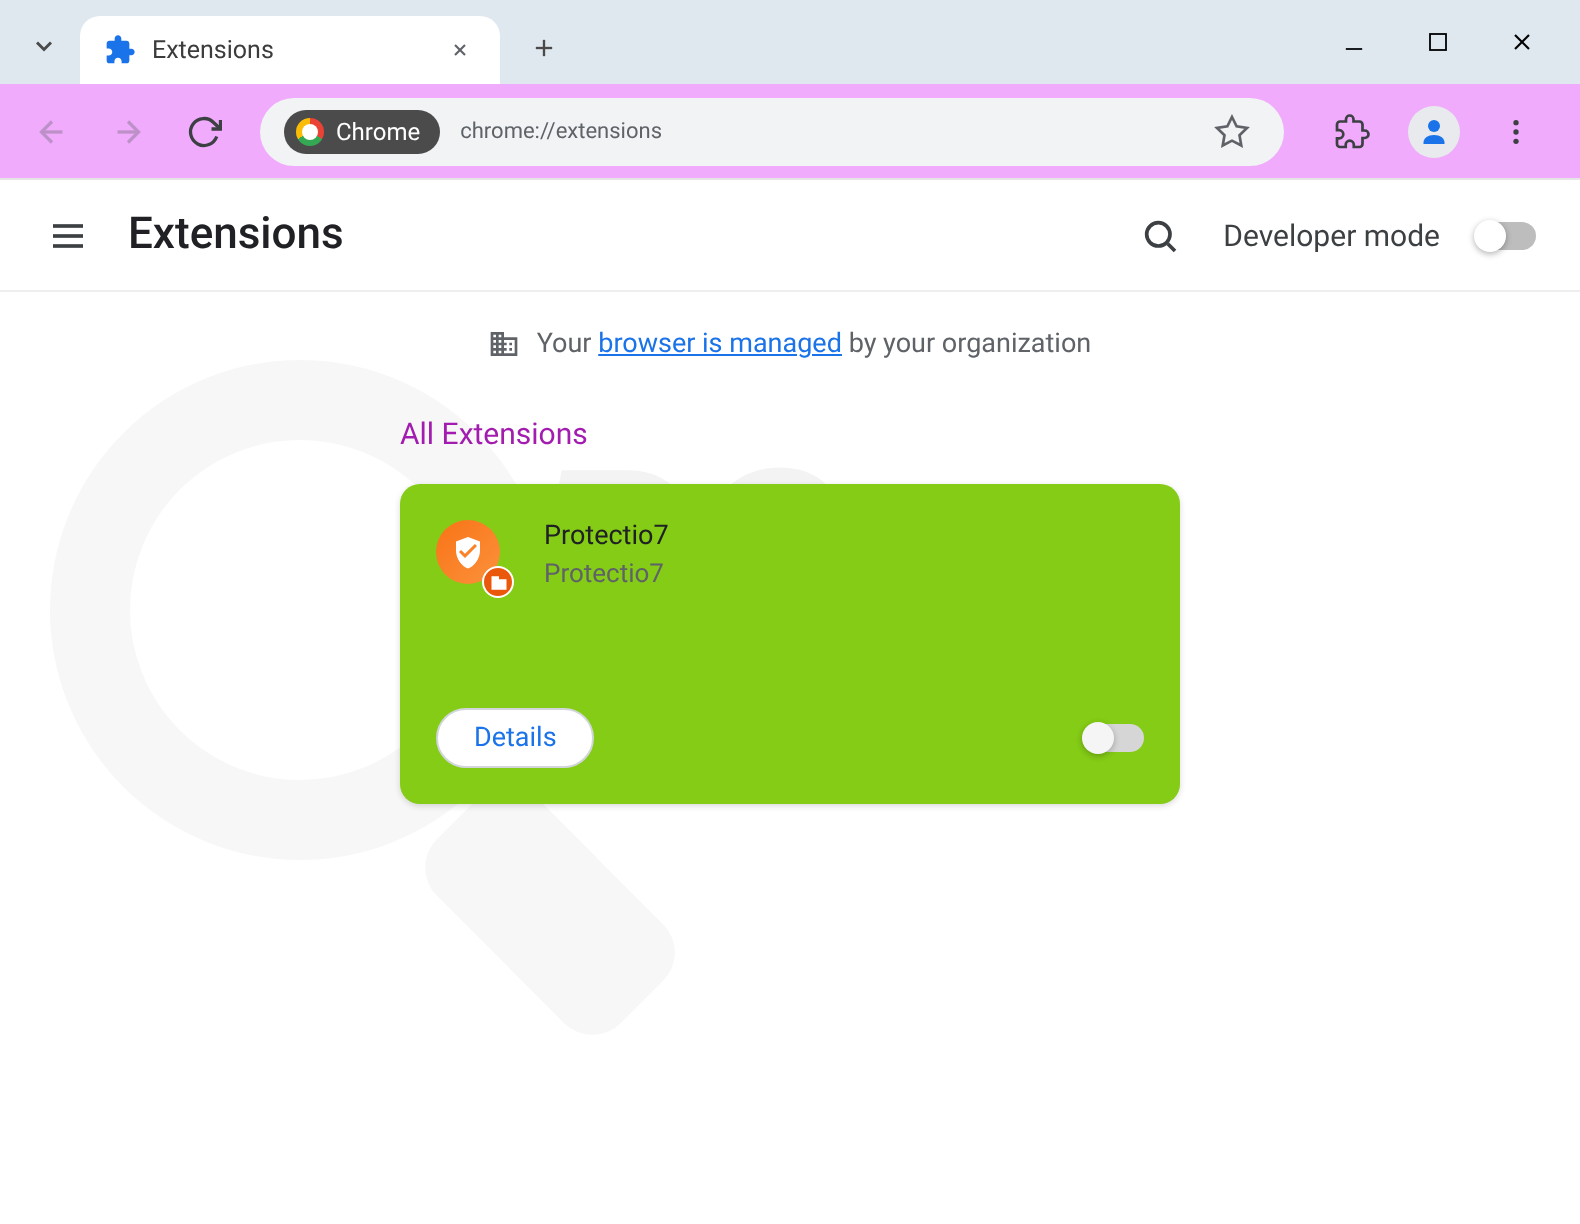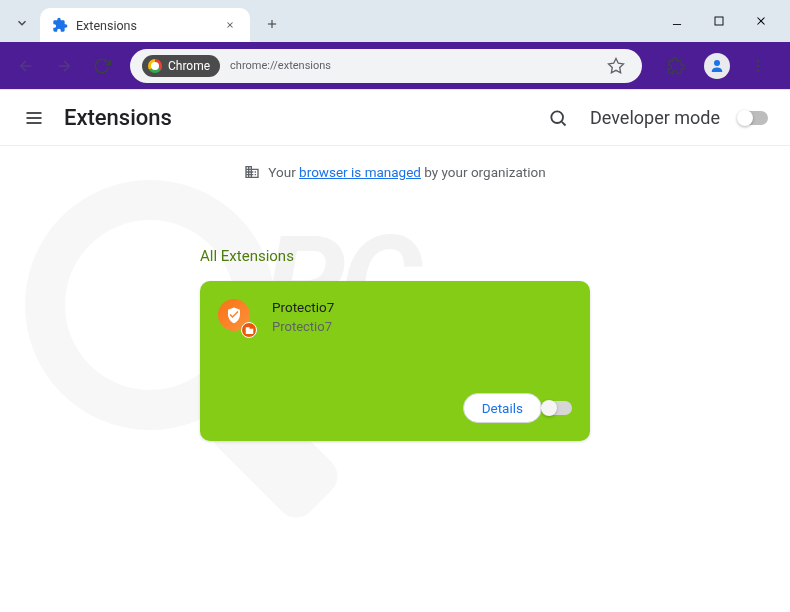--- a/index.html
+++ b/index.html
@@ -10,58 +10,58 @@
 .dropdown-chev { width: 28px; height: 28px; display: flex; align-items: center; justify-content: center; margin-bottom: 5px; margin-right: 4px; }
 .tab { background: #fff; border-radius: 10px 10px 0 0; height: 34px; display: flex; align-items: center; padding: 0 12px; width: 210px; gap: 8px; }
 .tab-icon { width: 16px; height: 16px; display: flex; align-items: center; justify-content: center; }
 .tab-title { font-size: 12.5px; color: #3c3c3c; flex: 1; }
 .tab-close { width: 16px; height: 16px; display: flex; align-items: center; justify-content: center; cursor: pointer; }
 .newtab { width: 28px; height: 28px; display: flex; align-items: center; justify-content: center; margin-bottom: 4px; margin-left: 8px; }
 .window-controls { position: absolute; right: 0; top: 0; height: 42px; display: flex; align-items: center; gap: 24px; padding-right: 20px; }
 .win-btn { width: 18px; height: 18px; display: flex; align-items: center; justify-content: center; }
 
 
-.addrbar { height: 48px; background: #4c1d95; border-bottom: 1px solid #e5e5e5; display: flex; align-items: center; padding: 0 10px; gap: 6px; }
+.addrbar { height: 48px; background: #f0abfc; border-bottom: 1px solid #e5e5e5; display: flex; align-items: center; padding: 0 10px; gap: 6px; }
 .nav-btn { width: 32px; height: 32px; display: flex; align-items: center; justify-content: center; border-radius: 50%; }
 .nav-btn.disabled svg { opacity: 0.35; }
 .omnibox { flex: 1; height: 34px; background: #f1f3f4; border-radius: 17px; display: flex; align-items: center; padding: 0 12px; gap: 10px; margin: 0 6px; }
 .chrome-badge { display: flex; align-items: center; gap: 6px; background: #4b4b4b; color: #fff; border-radius: 11px; height: 22px; padding: 0 10px 0 6px; font-size: 12px; }
 .chrome-logo { width: 14px; height: 14px; border-radius: 50%; background: conic-gradient(#ea4335 0 120deg, #34a853 120deg 240deg, #fbbc05 240deg 360deg); position: relative; }
 .chrome-logo::after { content: ''; position: absolute; inset: 3px; background: #fff; border-radius: 50%; }
 .url-text { font-size: 11px; color: #5f6368; }
 .omni-right { margin-left: auto; display: flex; align-items: center; gap: 4px; }
 .addr-icons { display: flex; align-items: center; gap: 14px; padding: 0 8px; }
 .icon-btn { width: 28px; height: 28px; display: flex; align-items: center; justify-content: center; }
 .profile { width: 26px; height: 26px; border-radius: 50%; background: #e8eaed; display: flex; align-items: center; justify-content: center; }
 
 
 .page-header { height: 56px; display: flex; align-items: center; padding: 0 22px; border-bottom: 1px solid #eee; }
 .hamburger { width: 24px; height: 24px; display: flex; align-items: center; justify-content: center; margin-right: 18px; }
 .page-title { font-size: 22px; color: #202124; font-weight: 500; }
 .header-right { margin-left: auto; display: flex; align-items: center; gap: 18px; }
-.dev-mode { font-size: 18px; color: #3c4043; }
+.dev-mode { font-size: 15px; color: #3c4043; }
 .toggle-pill { width: 30px; height: 14px; background: #bdbdbd; border-radius: 7px; position: relative; }
 .toggle-pill::after { content: ''; position: absolute; width: 16px; height: 16px; background: #fff; border-radius: 50%; top: -1px; left: -1px; box-shadow: 0 1px 3px rgba(0,0,0,0.3); }
 
 
 .managed { text-align: center; padding: 18px 0; font-size: 13.5px; color: #5f6368; display: flex; align-items: flex-start; justify-content: center; gap: 8px; }
 .managed a { color: #1a73e8; text-decoration: underline; }
 
 
 .content { padding: 10px 200px; }
-.section-title { font-size: 15px; color: #4d7c0f; margin-bottom: 16px; margin-top: 39px; }
+.section-title { font-size: 15px; color: #a21caf; margin-bottom: 16px; }
 .ext-card { background: #84cc16; border-radius: 10px; box-shadow: 0 1px 3px rgba(0,0,0,0.15); padding: 0; overflow: hidden; }
 .ext-top { padding: 18px; display: flex; gap: 18px; min-height: 100px; }
 .ext-icon { width: 36px; height: 36px; position: relative; flex-shrink: 0; }
 .shield { width: 32px; height: 32px; border-radius: 50%; background: linear-gradient(135deg, #f97316, #fb923c); display: flex; align-items: center; justify-content: center; }
 .mini-badge { position: absolute; bottom: -3px; right: -3px; width: 16px; height: 16px; background: #ea580c; border-radius: 50%; display: flex; align-items: center; justify-content: center; border: 1.5px solid #fff; }
 .ext-info { flex: 1; }
 .ext-name { font-size: 13.5px; color: #202124; margin-bottom: 4px; }
 .ext-desc { font-size: 13px; color: #5f6368; }
-.ext-bottom { padding: 12px 18px 18px; display: flex; align-items: center; justify-content: flex-end; }
+.ext-bottom { padding: 12px 18px 18px; display: flex; align-items: center; justify-content: space-between; }
 .details-btn { border: 1px solid #d2d6da; background: #fff; color: #1a73e8; font-size: 13.5px; padding: 6px 18px; border-radius: 18px; cursor: pointer; }
 .card-toggle { width: 30px; height: 14px; background: #d6d6d6; border-radius: 7px; position: relative; }
 .card-toggle::after { content: ''; position: absolute; width: 16px; height: 16px; background: #f5f5f5; border-radius: 50%; top: -1px; left: -1px; box-shadow: 0 1px 3px rgba(0,0,0,0.25); }
 
 
 .watermark { position: absolute; top: 50%; left: 50%; transform: translate(-50%, -50%); font-size: 130px; font-weight: 700; font-style: italic; color: rgba(200, 200, 200, 0.22); letter-spacing: -5px; pointer-events: none; z-index: 0; white-space: nowrap; }
 .watermark .sub { font-size: 65px; display: block; text-align: right; margin-top: -30px; letter-spacing: 2px; }
 .watermark-circle { position: absolute; left: 25px; top: 180px; width: 250px; height: 250px; border: 40px solid rgba(200,200,200,0.15); border-radius: 50%; pointer-events: none; }
 .watermark-handle { position: absolute; left: 240px; top: 390px; width: 70px; height: 130px; background: rgba(200,200,200,0.15); transform: rotate(-45deg); border-radius: 20px; pointer-events: none; }
 

